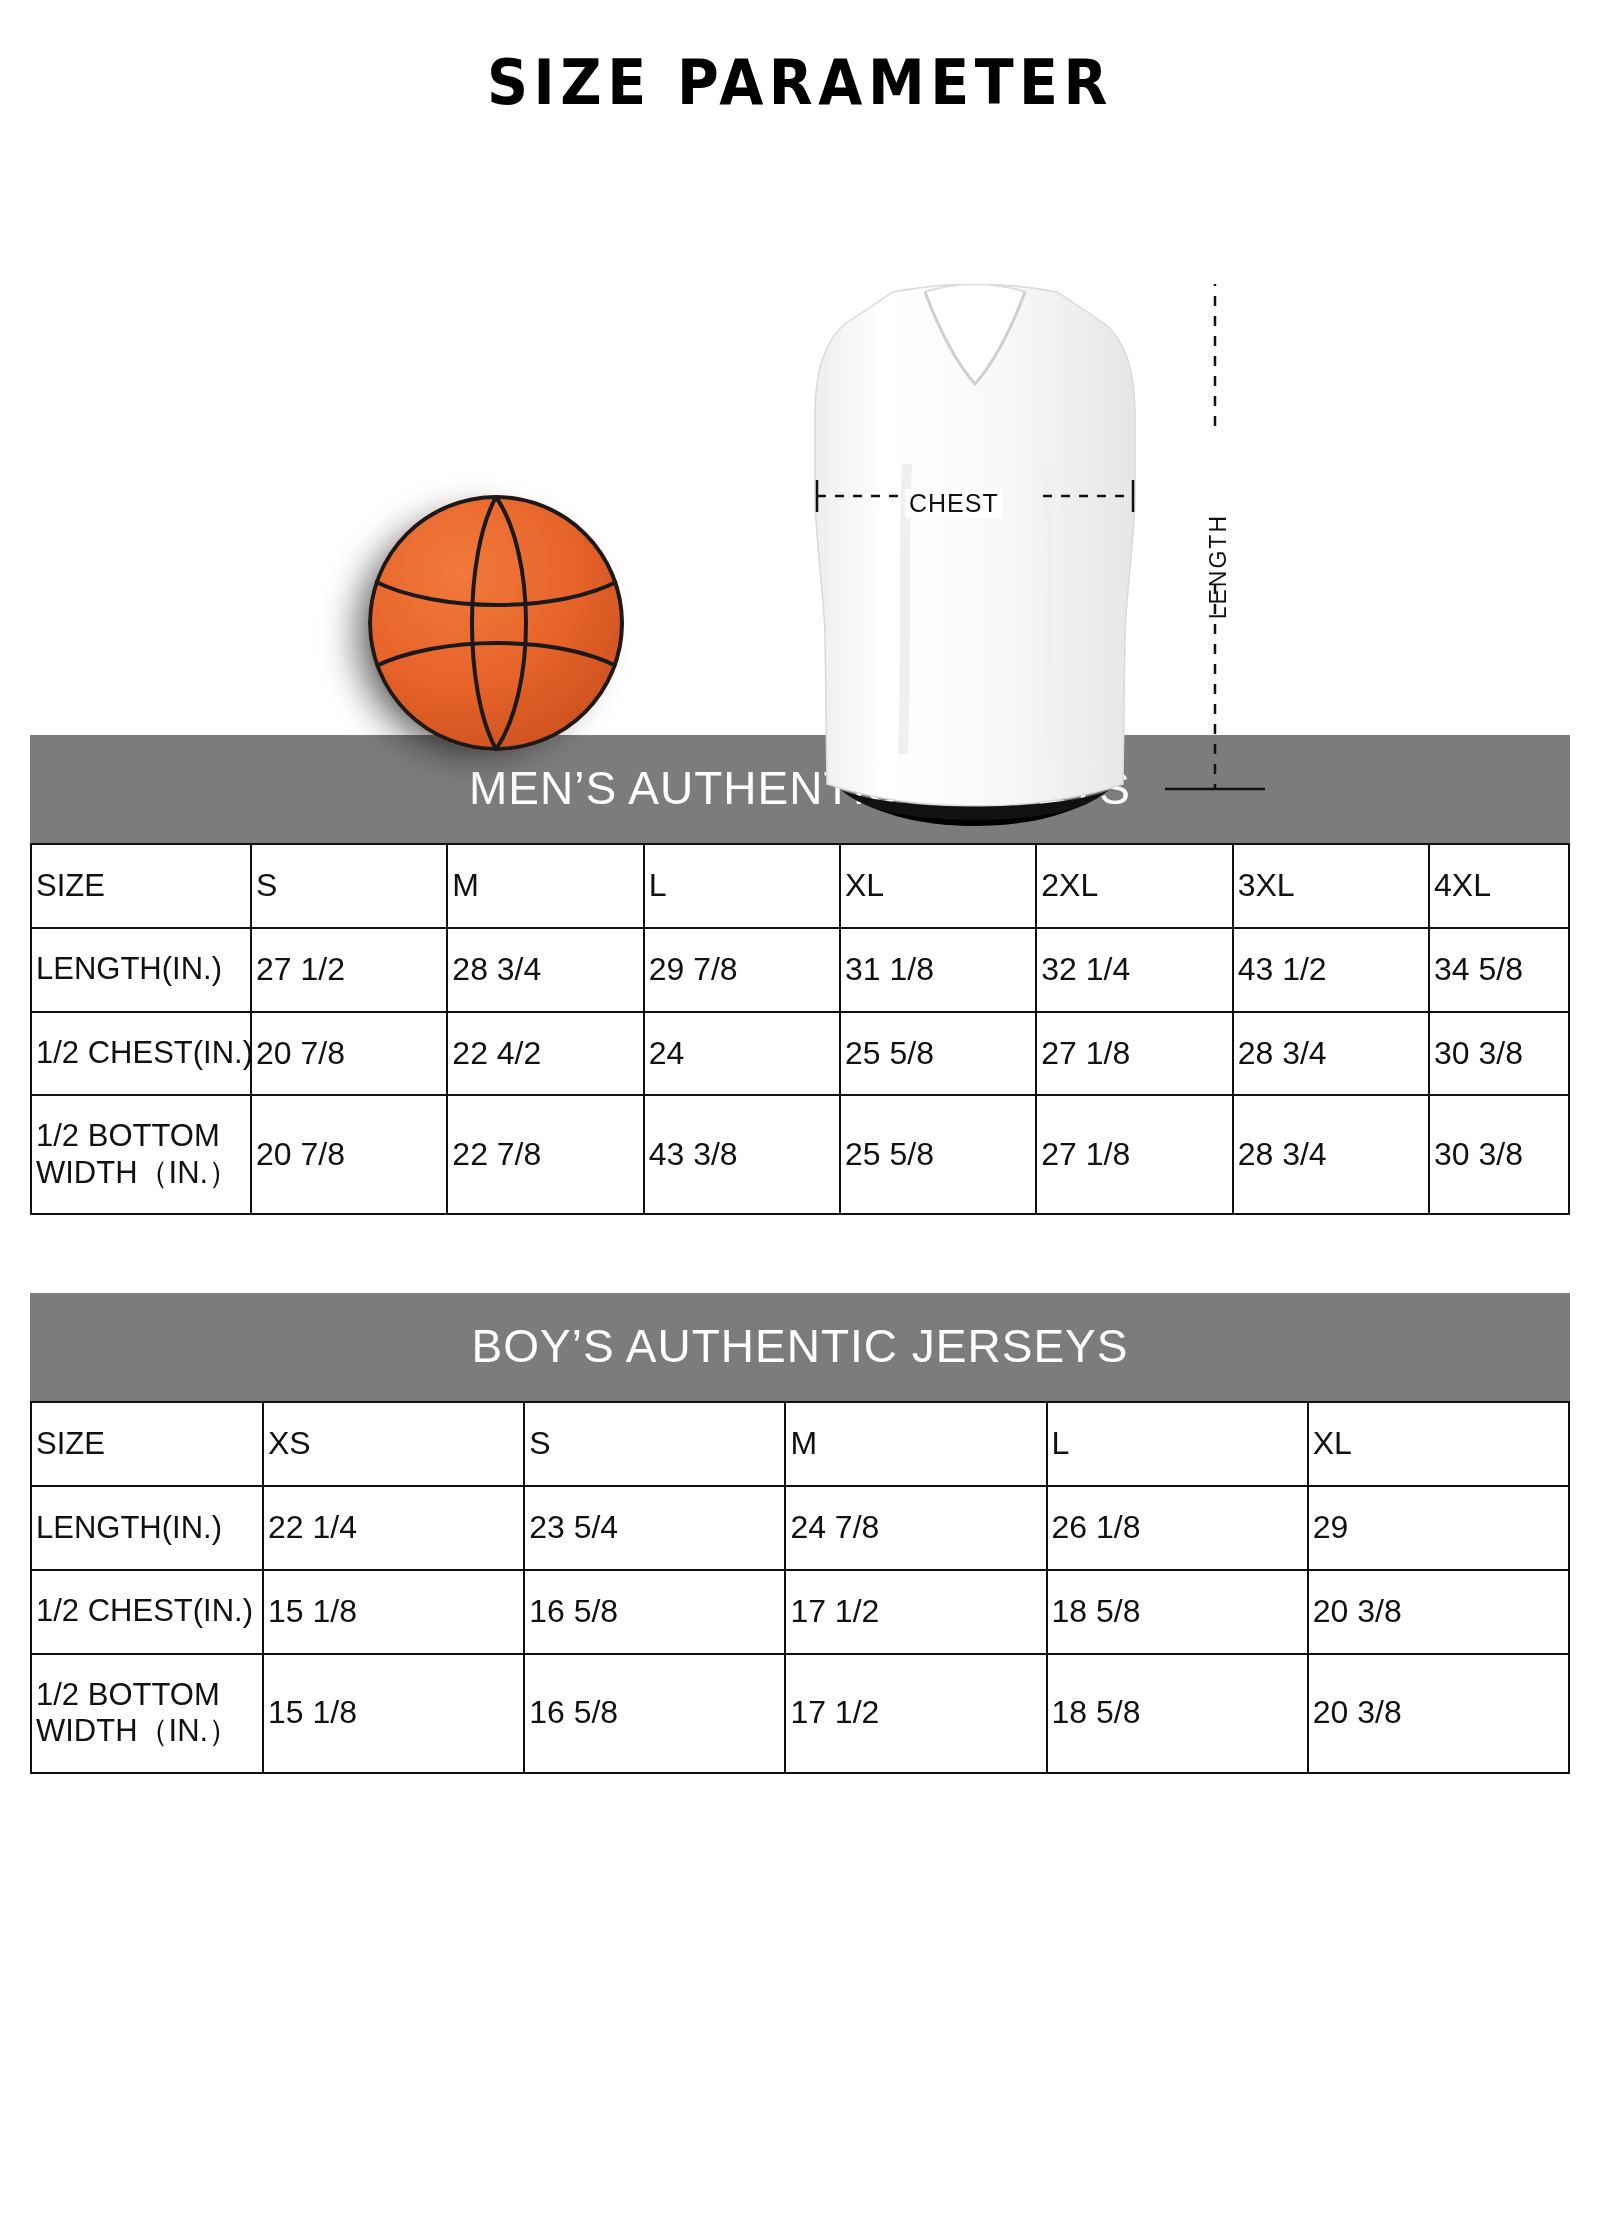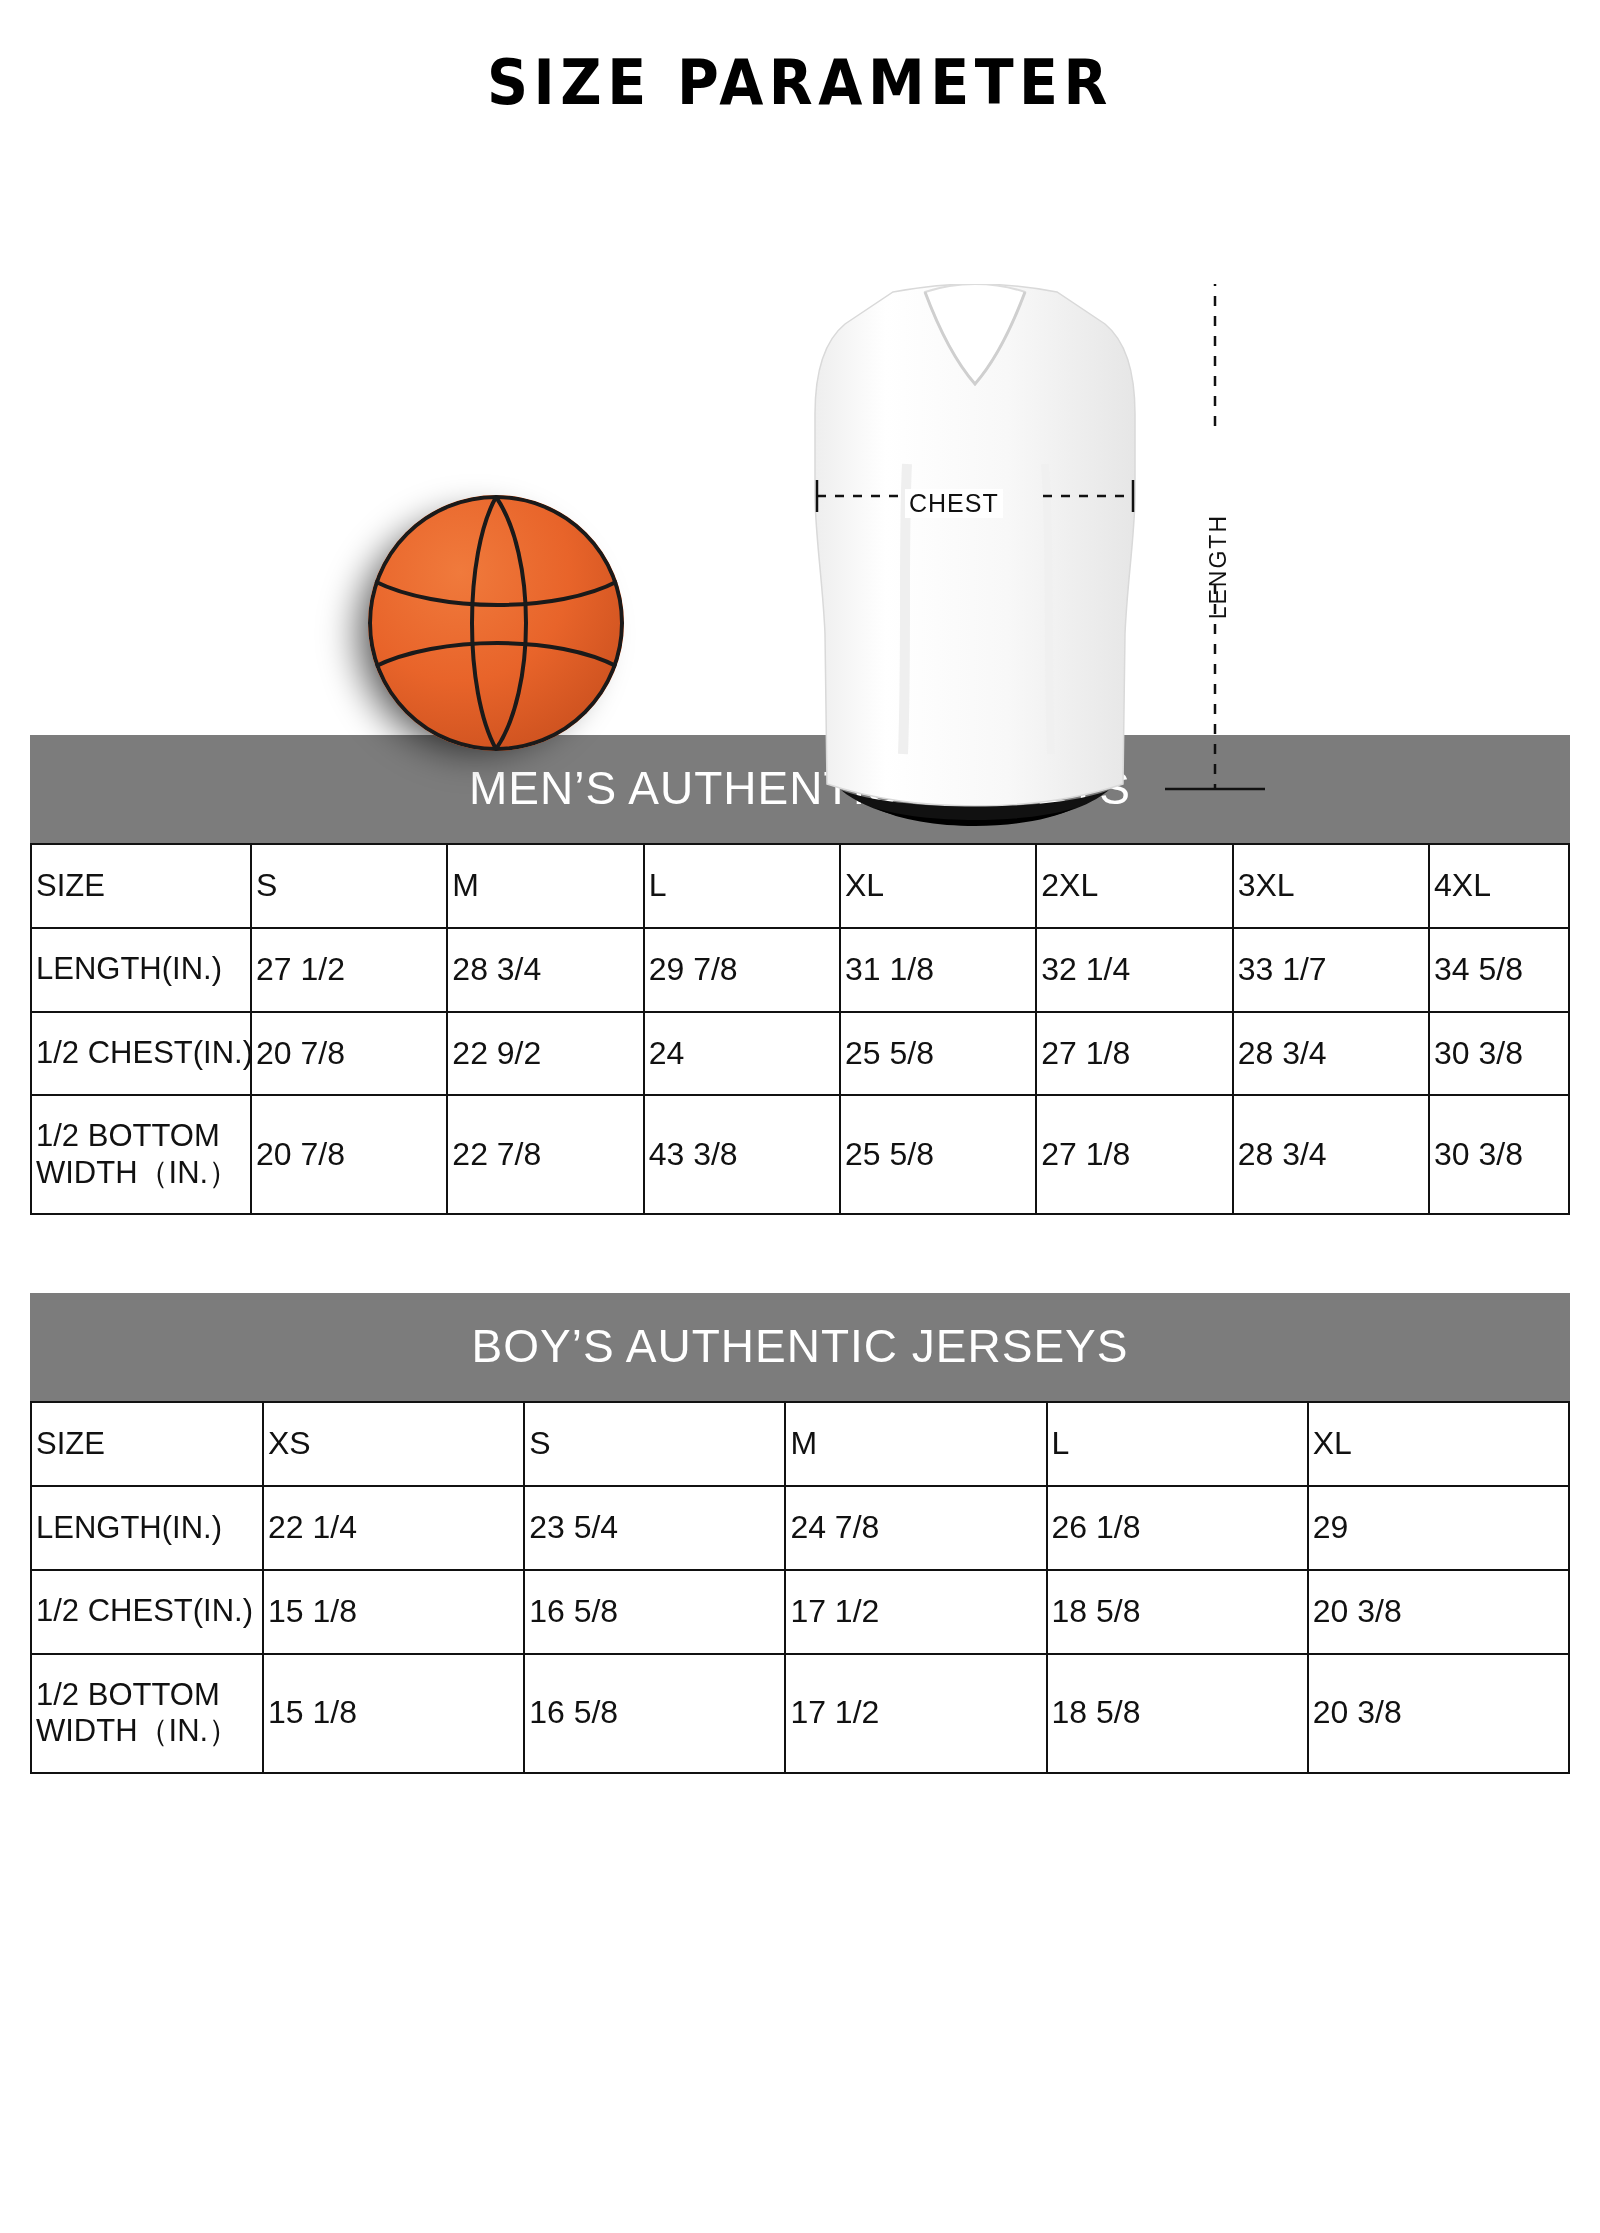--- a/index.html
+++ b/index.html
@@ -248,27 +248,27 @@
           <td>3XL</td>
           <td>4XL</td>
         </tr>
         <tr>
           <td class="rowhead">LENGTH(IN.)</td>
           <td>27  1/2</td>
           <td>28  3/4</td>
           <td>29  7/8</td>
           <td>31  1/8</td>
           <td>32  1/4</td>
-          <td>33  1/7</td>
+          <td>43  1/2</td>
           <td>34  5/8</td>
         </tr>
         <tr>
           <td class="rowhead">1/2 CHEST(IN.)</td>
           <td>20  7/8</td>
-          <td>22  9/2</td>
+          <td>22  4/2</td>
           <td>24</td>
           <td>25  5/8</td>
           <td>27  1/8</td>
           <td>28  3/4</td>
           <td>30  3/8</td>
         </tr>
         <tr>
           <td class="rowhead two-line" style="white-space:pre-line">1/2 BOTTOM
 WIDTH（IN.）</td>
           <td>20  7/8</td>

